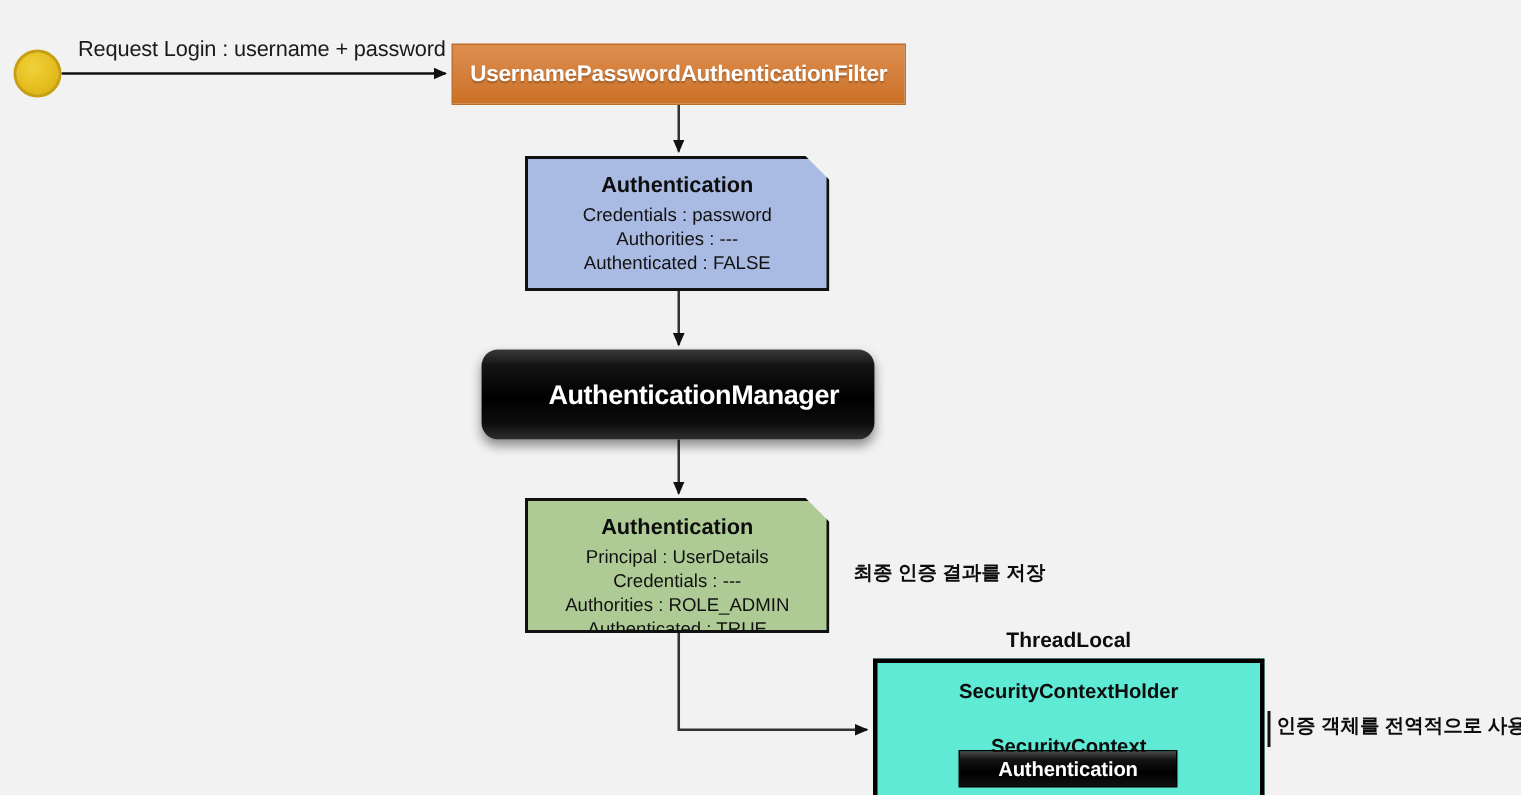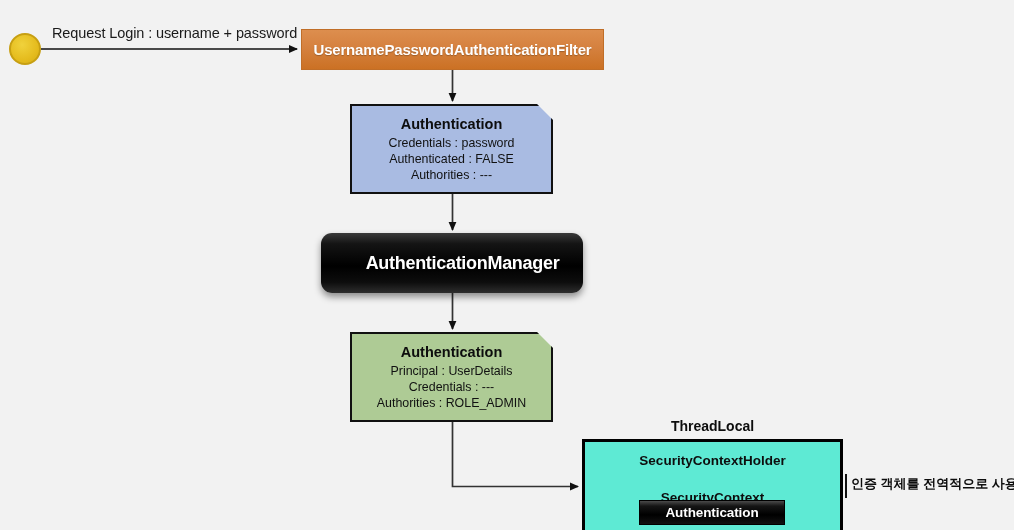--- a/index.html
+++ b/index.html
@@ -259,41 +259,43 @@
   <div class="edge-label" id="request-login-label">Request Login : username + password</div>
 
   <div id="filter-box">
     <span class="box-title">UsernamePasswordAuthenticationFilter</span>
   </div>
 
   <div class="auth-note" id="auth-note-unauthenticated">
     <span class="corner-fold"></span>
     <div class="note-title">Authentication</div>
     <div class="note-line">Credentials : password</div>
+    <div class="note-line">Authorities : ---</div>
     <div class="note-line">Authenticated : FALSE</div>
-    <div class="note-line">Authorities : ---</div>
   </div>
 
   <div id="auth-manager-box">
     <span class="box-title">AuthenticationManager</span>
   </div>
 
   <div class="auth-note" id="auth-note-authenticated">
     <span class="corner-fold"></span>
     <div class="note-title">Authentication</div>
     <div class="note-line">Principal : UserDetails</div>
     <div class="note-line">Credentials : ---</div>
     <div class="note-line">Authorities : ROLE_ADMIN</div>
+    <div class="note-line">Authenticated : TRUE</div>
   </div>
 
   <div id="threadlocal-label">ThreadLocal</div>
 
   <div id="security-context-holder-box">
     <div class="holder-line">SecurityContextHolder</div>
     <div class="holder-line second">SecurityContext</div>
     <div id="auth-badge">
       <span class="badge-text">Authentication</span>
     </div>
   </div>
 
+  <div class="anno" id="anno-store-result">최종 인증 결과를 저장</div>
   <div class="anno" id="anno-global-use">인증 객체를 전역적으로 사용</div>
 
 </div>
 
 </body></html>

